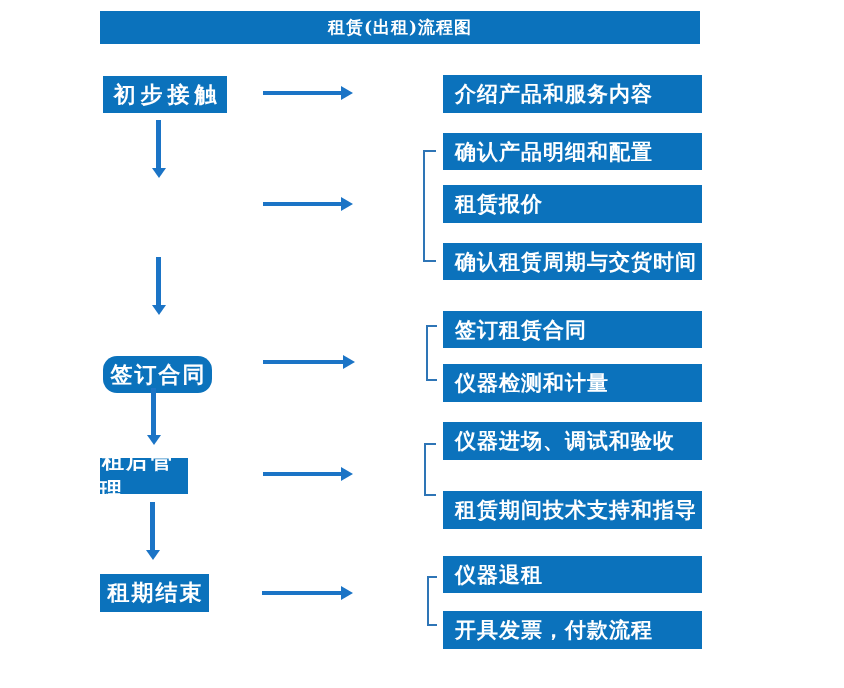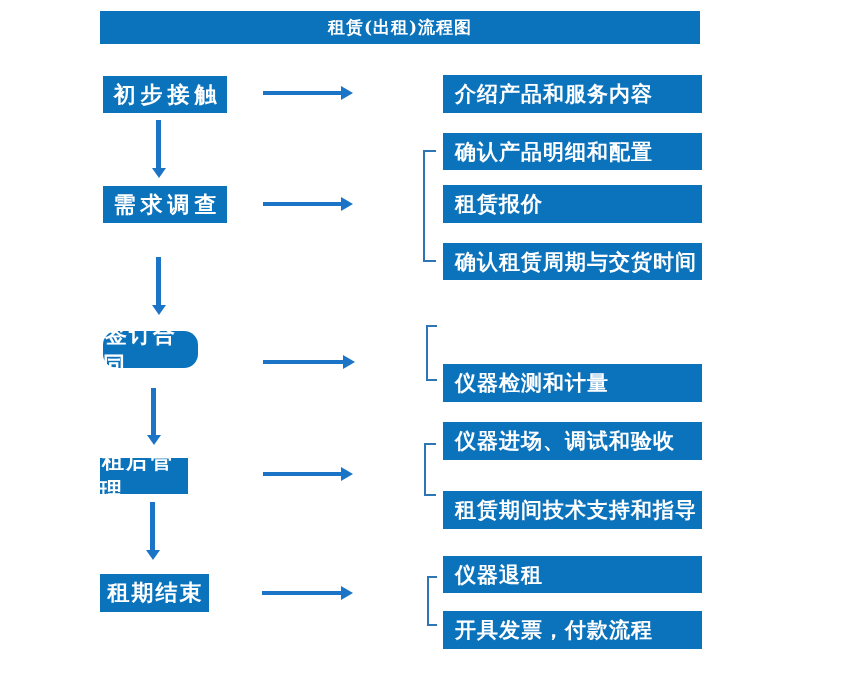--- a/index.html
+++ b/index.html
@@ -39,21 +39,21 @@
     display: flex;
     align-items: center;
     justify-content: center;
     letter-spacing: 5px;
     text-indent: 5px;
     box-sizing: border-box;
   }
   .step.narrow { letter-spacing: 2px; text-indent: 2px; }
   .s1 { left: 103px; top: 76px;  width: 124px; height: 37px; }
   .s2 { left: 103px; top: 186px; width: 124px; height: 37px; }
-  .s3 { left: 103px; top: 331px; width: 95px; height: 37px; border-radius: 14px; }
+  .s3 { left: 103px; top: 356px; width: 109px; height: 37px; border-radius: 14px; }
   .s4 { left: 100px; top: 458px; width: 88px; height: 36px; }
   .s5 { left: 100px; top: 574px; width: 109px; height: 38px; }
   
   .detail {
     position: absolute;
     left: 443px;
     width: 259px;
     height: 37px;
     background: #0b72bc;
     color: #ffffff;
@@ -129,21 +129,20 @@
   .b4 { left: 427px; top: 576px; width: 10px; height: 50px;  }
 </style>
 </head>
 <body>
 
 <div class="canvas">
 
   <div class="title-bar">租赁(出租)流程图</div>
 
   <div class="step s1">初步接触</div>
-  <div class="step s2">需求调查</div>
   <div class="step narrow s3">签订合同</div>
   <div class="step narrow s4">租后管理</div>
   <div class="step narrow s5">租期结束</div>
 
   <div class="v-arrow v1"></div>
   <div class="v-arrow v2"></div>
   <div class="v-arrow v3"></div>
   <div class="v-arrow v4"></div>
 
   <div class="h-arrow a1"></div>
@@ -154,19 +153,20 @@
 
   <div class="bracket b1"></div>
   <div class="bracket b2"></div>
   <div class="bracket b3"></div>
   <div class="bracket b4"></div>
 
   <div class="detail d1">介绍产品和服务内容</div>
   <div class="detail d2">确认产品明细和配置</div>
   <div class="detail d4">确认租赁周期与交货时间</div>
   <div class="detail d3">租赁报价</div>
+  <div class="detail d5">签订租赁合同</div>
   <div class="detail d6">仪器检测和计量</div>
   <div class="detail d7">仪器进场、调试和验收</div>
   <div class="detail d8">租赁期间技术支持和指导</div>
   <div class="detail d9">仪器退租</div>
   <div class="detail d10">开具发票，付款流程</div>
 
 </div>
 
 </body></html>

